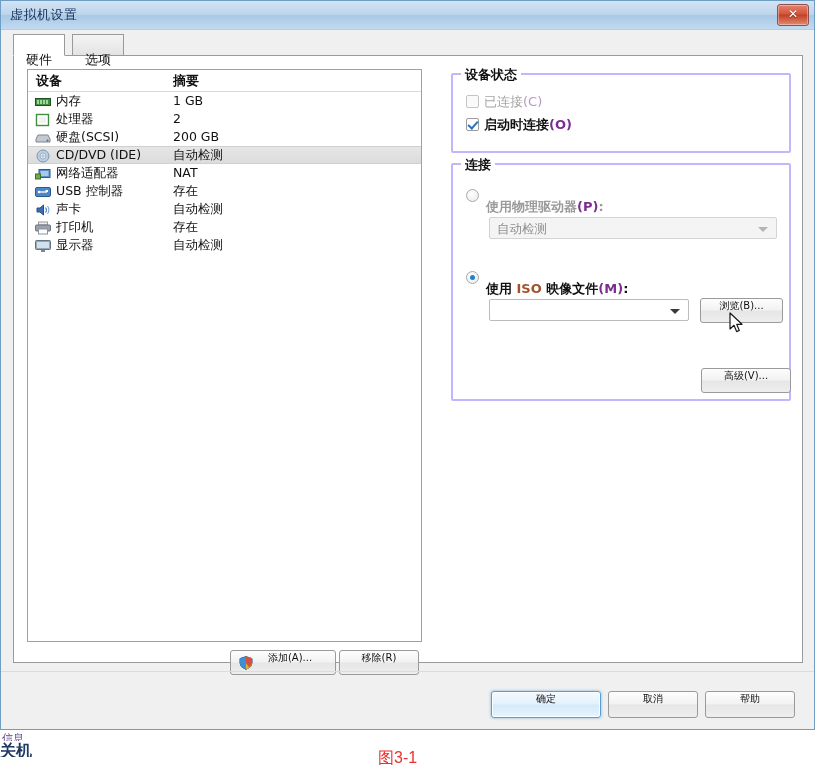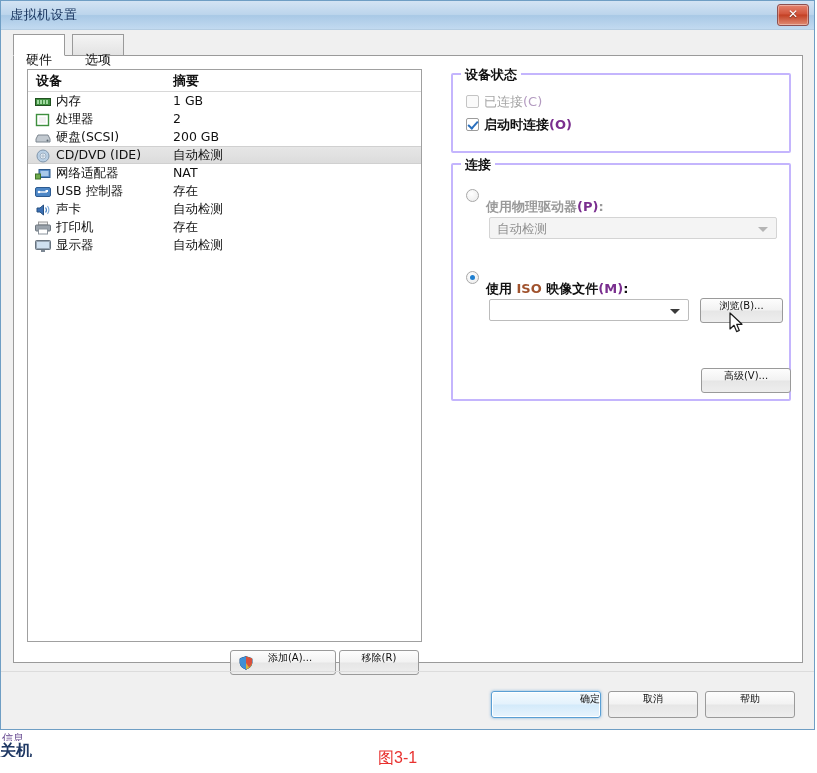--- a/index.html
+++ b/index.html
@@ -191,21 +191,20 @@
     font-size: 10px;
     color: #111;
     text-align: center;
     cursor: pointer;
     font-family: "DejaVu Sans", "Liberation Sans", sans-serif;
   }
   .btn.default {
     border: 1px solid #5a9fd4;
     box-shadow: 0 0 3px rgba(90,159,212,0.8), inset 0 0 0 1px #ffffff;
     background: linear-gradient(to bottom, #f3fafe 0%, #e4f2fc 48%, #d3eafa 52%, #e8f4fd 100%);
-    text-align: right;
   }
   #btn-add {
     position: absolute;
     left: 216px;
     top: 594px;
     width: 106px;
     height: 25px;
     padding-left: 14px;
   }
   #btn-add .shield {

